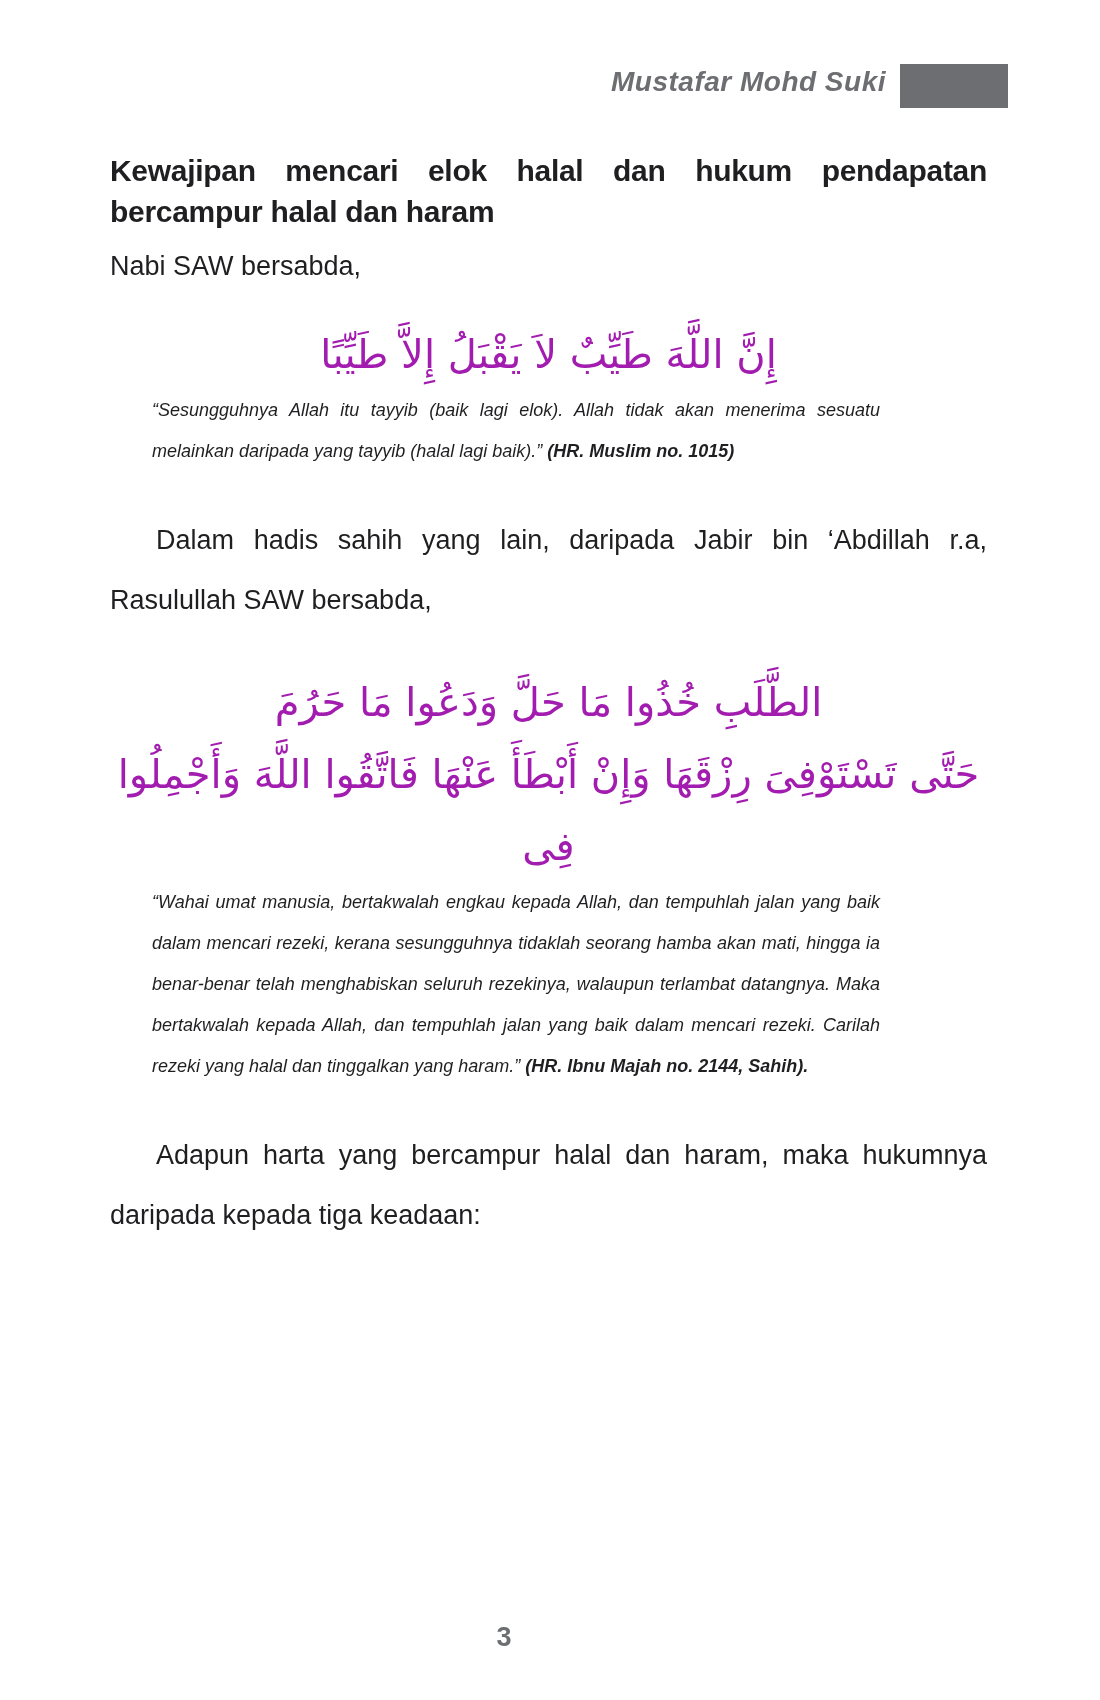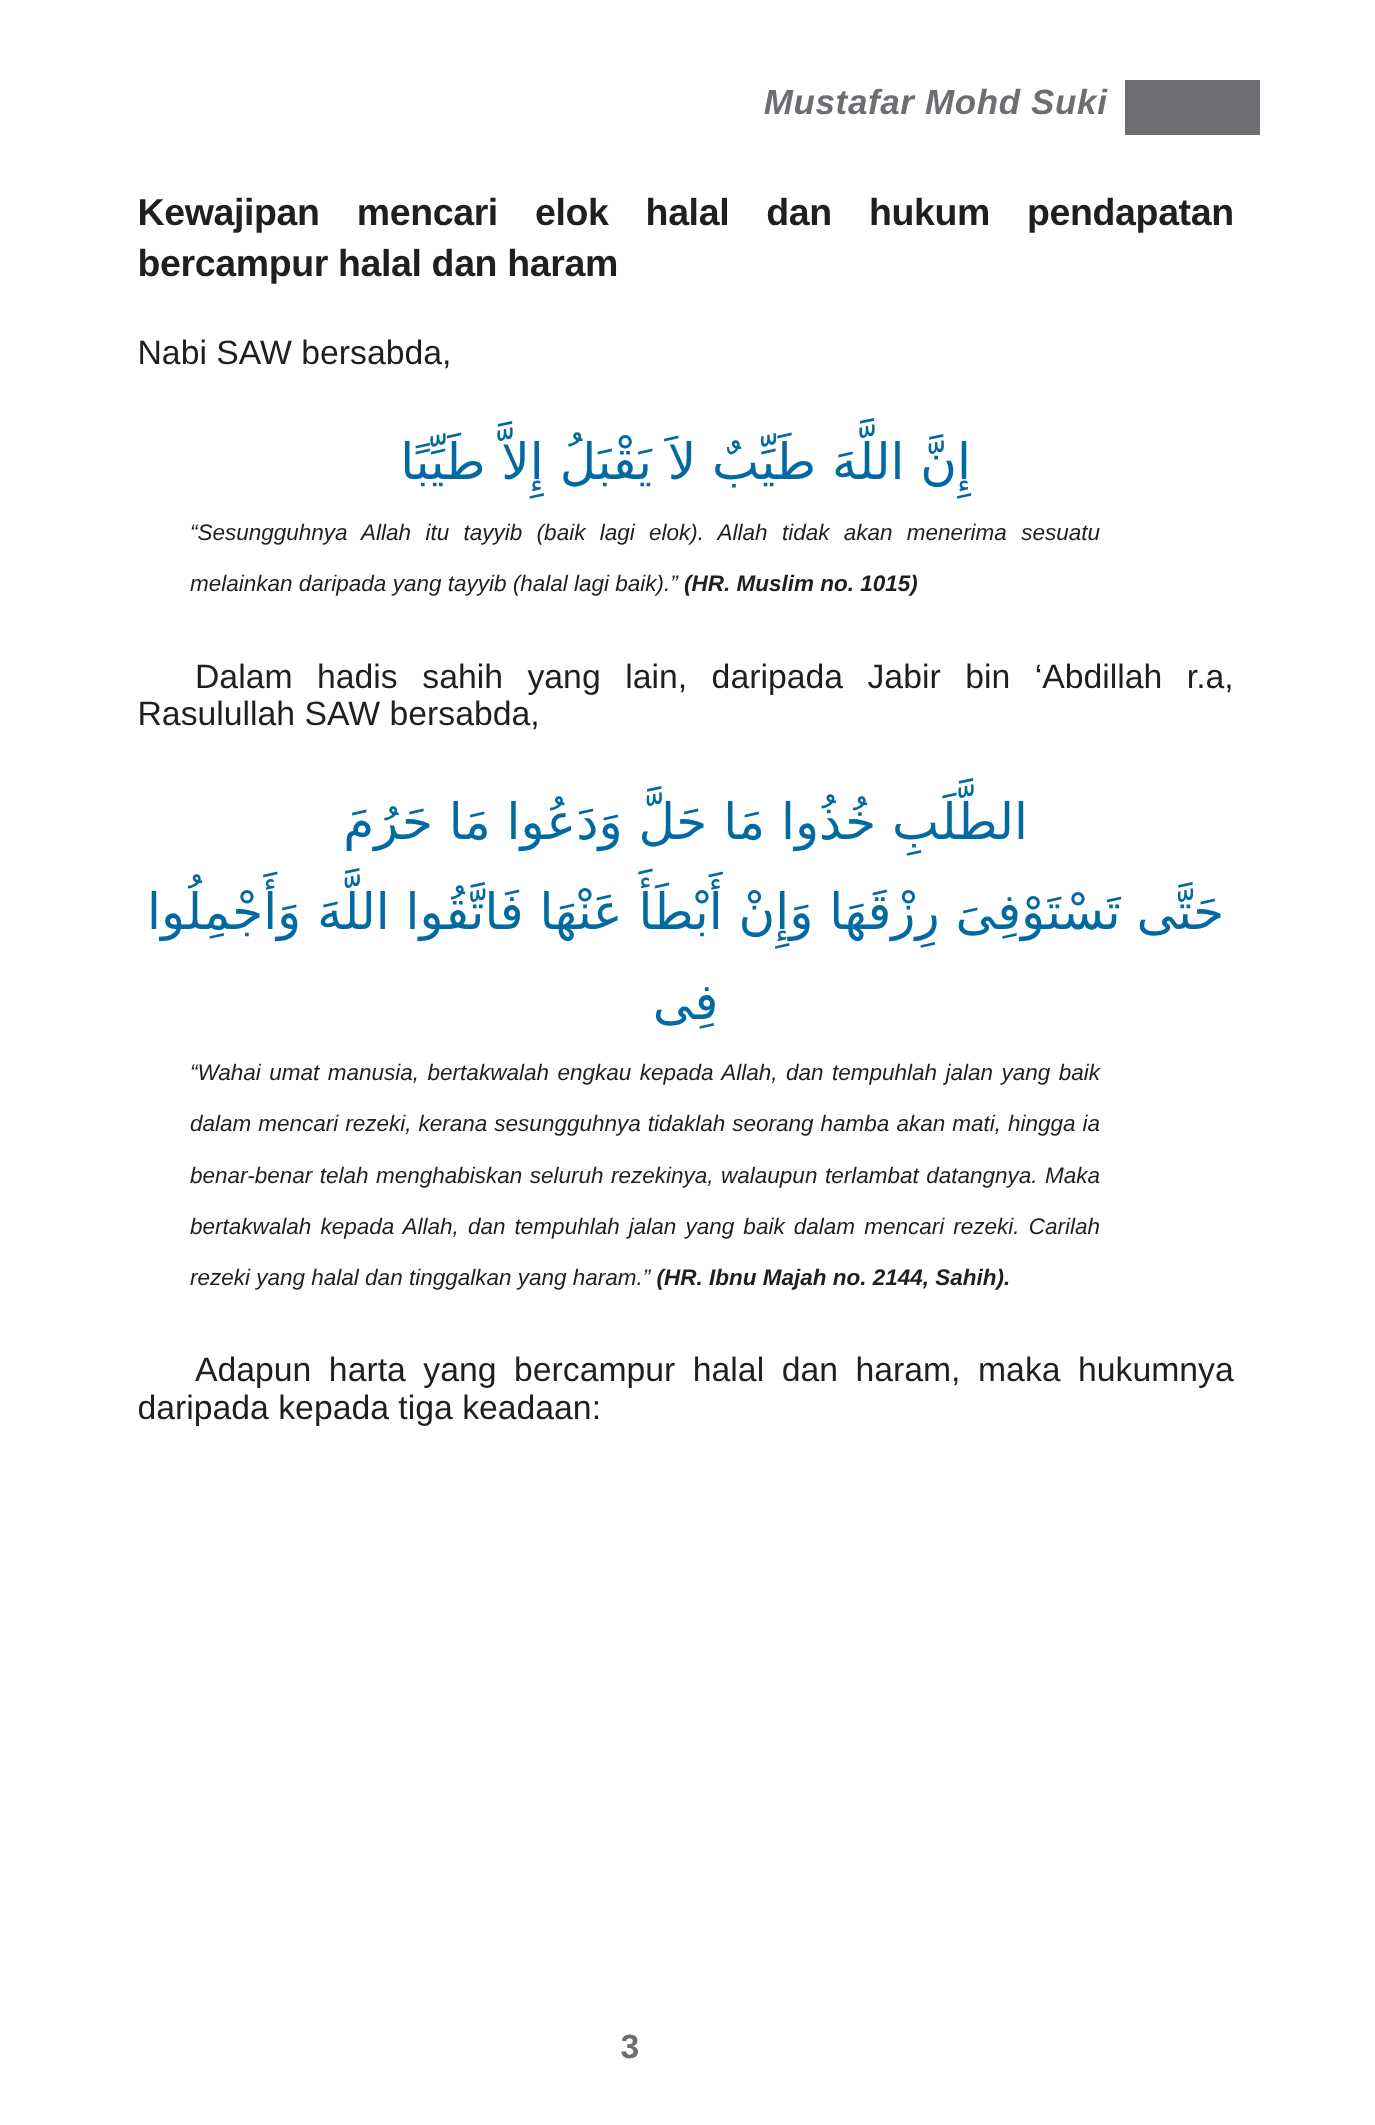--- a/index.html
+++ b/index.html
@@ -37,48 +37,48 @@
     width: 877px;
   }
   .heading {
     font-size: 30px;
     font-weight: 700;
     line-height: 41px;
     letter-spacing: -0.3px;
     text-align: justify;
   }
   .lead-in {
-    margin-top: 32px;
+    margin-top: 16px;
     font-size: 27px;
     line-height: 36px;
   }
   .arabic {
     direction: rtl;
     unicode-bidi: embed;
     font-family: "DejaVu Sans", sans-serif;
     text-align: center;
     font-size: 40px;
     line-height: 72px;
-    color: #0369a1;
+    color: #a21caf;
   }
   .arabic-single { margin-top: 34px; }
   .arabic-block  { margin-top: 36px; }
   .quote {
     margin-left: 42px;
     margin-right: 107px;
     font-size: 18px;
     font-style: italic;
     line-height: 41px;
     text-align: justify;
   }
   .quote .src { font-weight: 700; }
   .para {
     margin-top: 38px;
     font-size: 27px;
-    line-height: 30px;
+    line-height: 60px;
     text-align: justify;
     text-indent: 46px;
   }
   .page-number {
     position: absolute;
     left: 0; right: 0;
     top: 1622px;
     text-align: center;
     font-size: 27px;
     font-weight: 700;

